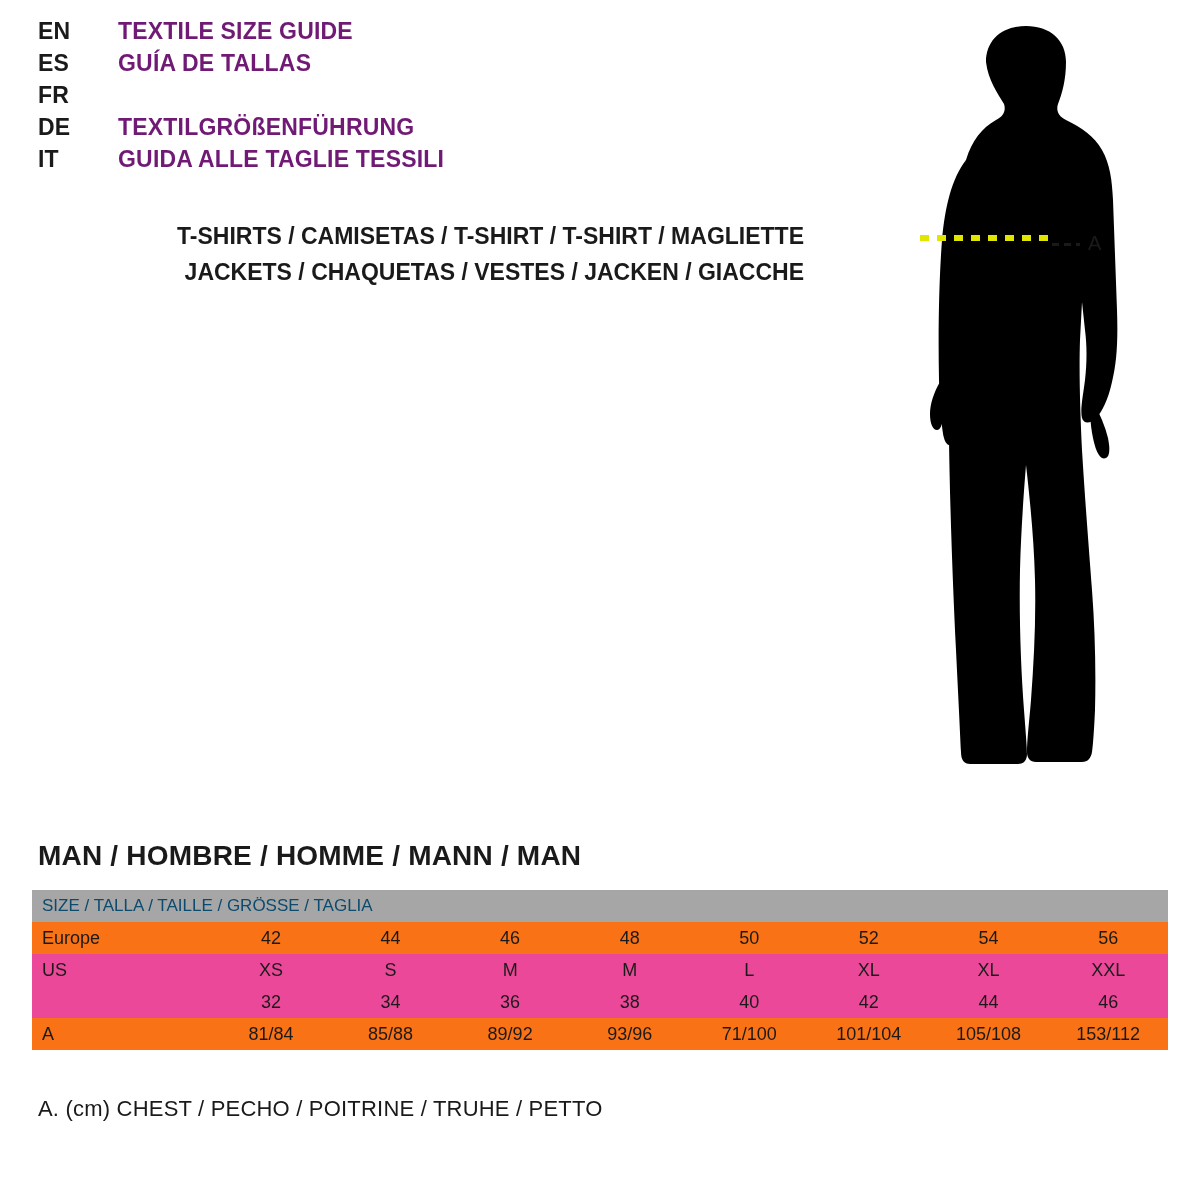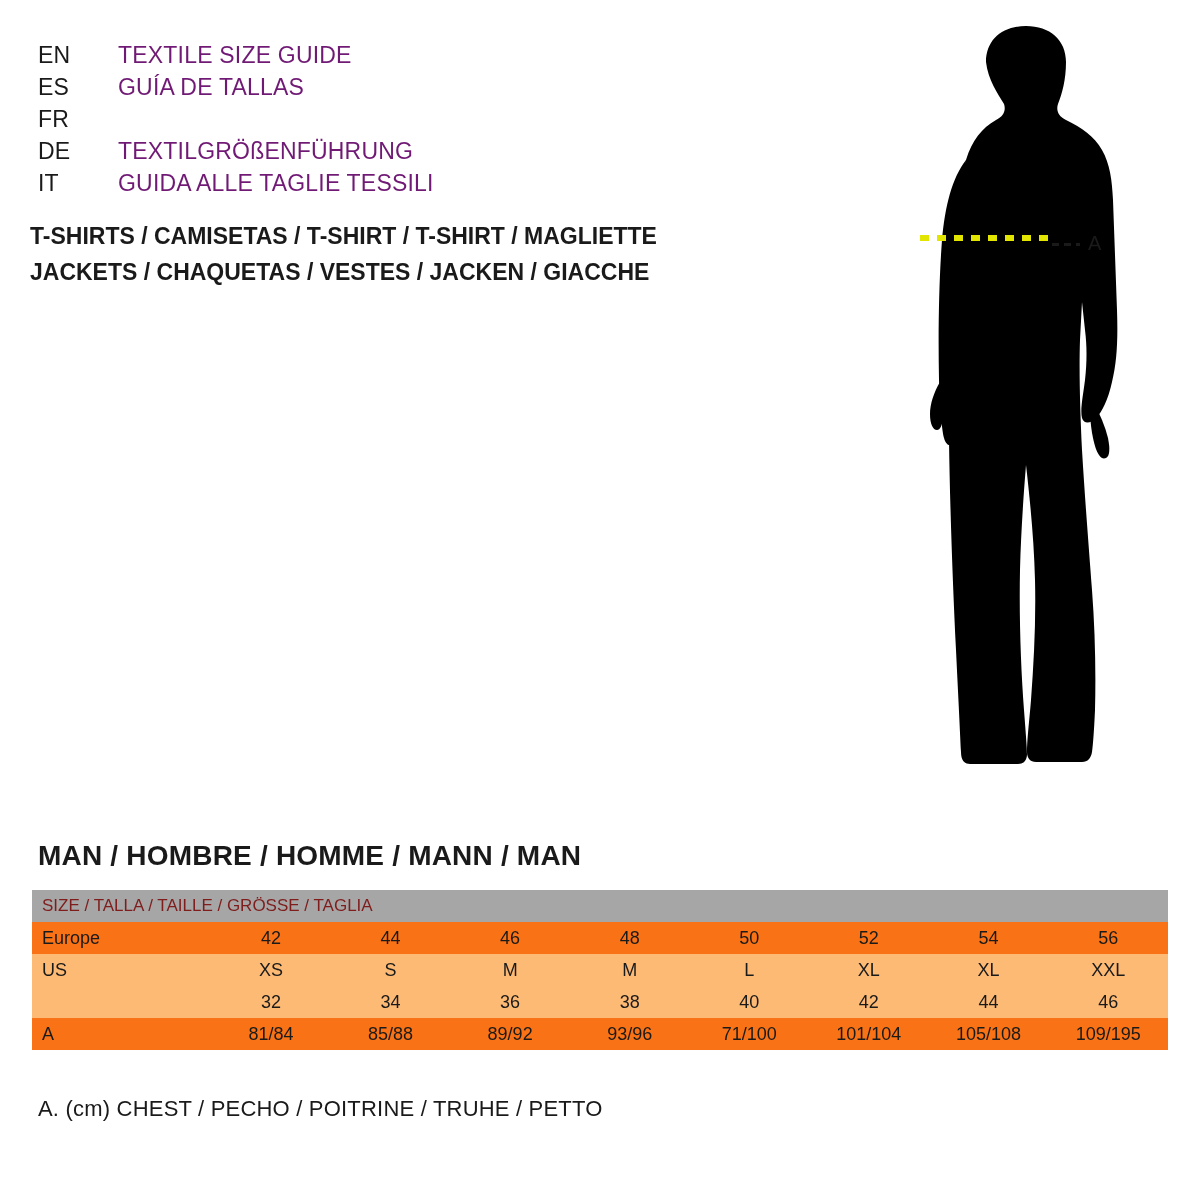--- a/index.html
+++ b/index.html
@@ -20,45 +20,47 @@
     position: absolute;
     left: 0; top: 0;
     width: 1200px;
     height: 1200px;
   }
 
   
   .lang-block {
     position: absolute;
     left: 38px;
-    top: 42px;
+    top: 18px;
     width: 720px;
+    font-weight: bold;
   }
   .lang-row {
     display: flex;
     align-items: baseline;
     height: 32px;
     font-size: 23px;
     letter-spacing: 0.2px;
   }
   .lang-code {
     width: 80px;
     flex: 0 0 80px;
     color: #1a1a1a;
   }
   .lang-text {
     color: #701a75;
     white-space: nowrap;
   }
 
   .category-block {
     position: absolute;
-    left: 30px;
+    left: 44px;
     top: 218px;
     width: 760px;
+    text-align: right;
   }
   .category-line {
     font-size: 23px;
     font-weight: bold;
     line-height: 36px;
     white-space: nowrap;
   }
 
   
   .figure-wrap {
@@ -106,24 +108,24 @@
     font-size: 18px;
   }
   table.size-table td {
     height: 32px;
     padding: 0;
     vertical-align: middle;
   }
   .row-head td {
     background: #a6a6a6;
     font-size: 17px;
-    color: #7f1d1d;
+    color: #0c4a6e;
   }
   .row-alt td {
-    background: #fdba74;
+    background: #ec4899;
   }
   .row-plain td {
     background: #f97316;
   }
   .col-label {
     width: 170px;
     padding-left: 10px !important;
     text-align: left;
   }
   .cell {
@@ -287,20 +289,20 @@
       </tr>
       <tr class="row-plain">
         <td class="col-label">A</td>
         <td class="cell">81/84</td>
         <td class="cell">85/88</td>
         <td class="cell">89/92</td>
         <td class="cell">93/96</td>
         <td class="cell">71/100</td>
         <td class="cell">101/104</td>
         <td class="cell">105/108</td>
-        <td class="cell">109/195</td>
+        <td class="cell">153/112</td>
       </tr>
     </tbody>
   </table>
 
   <div class="footnote">A. (cm) CHEST / PECHO / POITRINE / TRUHE / PETTO</div>
 
 </div>
 
 </body></html>

